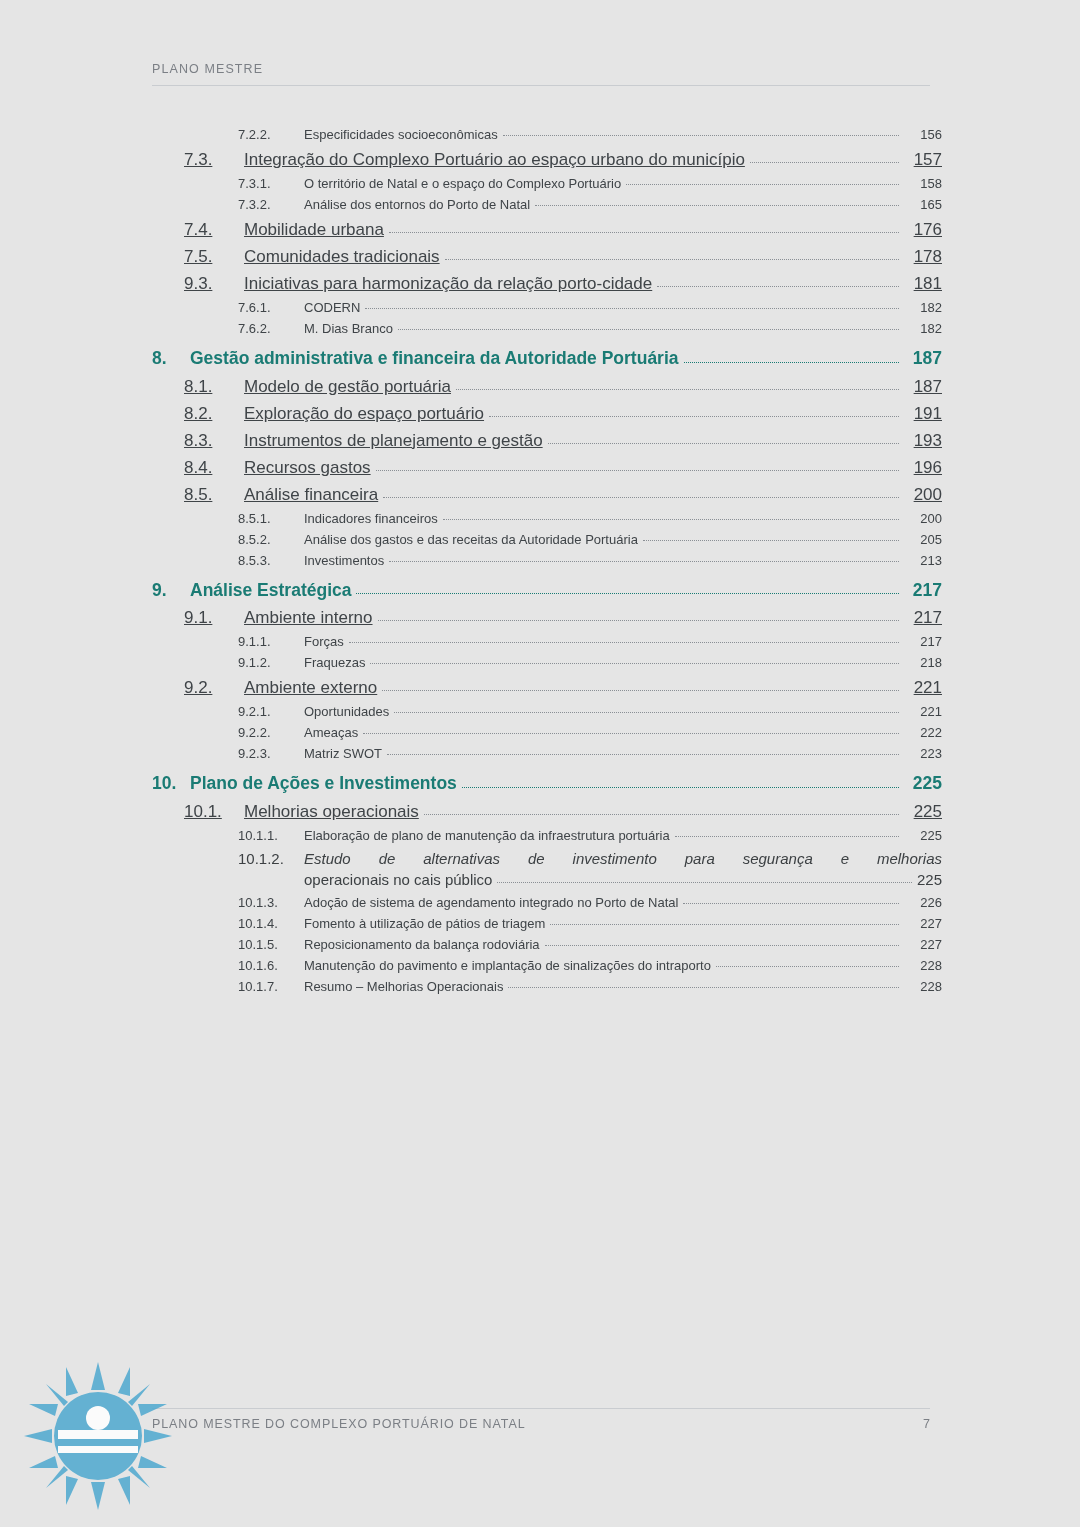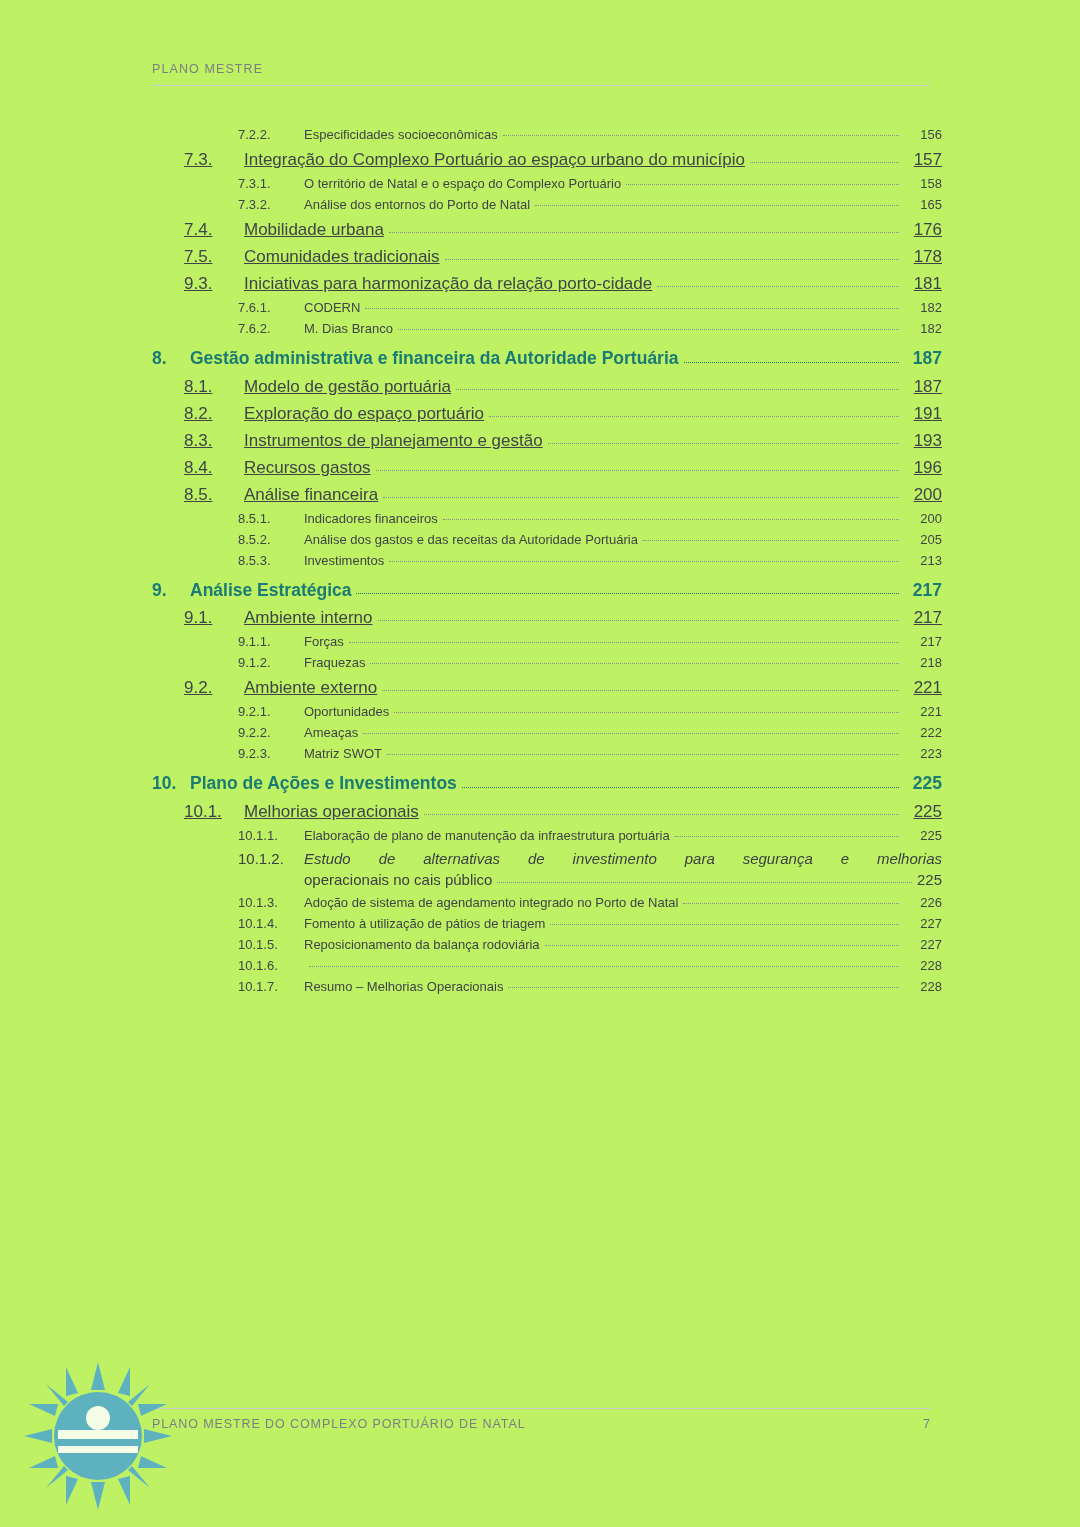--- a/index.html
+++ b/index.html
@@ -8,21 +8,21 @@
     background: #ffffff;
   }
   body {
     font-family: "Liberation Sans", sans-serif;
     color: #3c4043;
   }
   .page {
     position: relative;
     width: 1080px;
     height: 1527px;
-    background: #bef264;
+    background: #e5e5e5;
     overflow: hidden;
     box-sizing: border-box;
   }
 
   
   .header {
     position: absolute;
     left: 152px;
     top: 62px;
     width: 778px;
@@ -396,20 +396,21 @@
         <span class="pg">227</span>
       </div>
       <div class="toc-row lvl3">
         <span class="num">10.1.5.</span>
         <span class="title">Reposicionamento da balança rodoviária</span>
         <span class="leader"></span>
         <span class="pg">227</span>
       </div>
       <div class="toc-row lvl3">
         <span class="num">10.1.6.</span>
+        <span class="title">Manutenção do pavimento e implantação de sinalizações do intraporto</span>
         <span class="leader"></span>
         <span class="pg">228</span>
       </div>
       <div class="toc-row lvl3">
         <span class="num">10.1.7.</span>
         <span class="title">Resumo – Melhorias Operacionais</span>
         <span class="leader"></span>
         <span class="pg">228</span>
       </div>
     </div>

